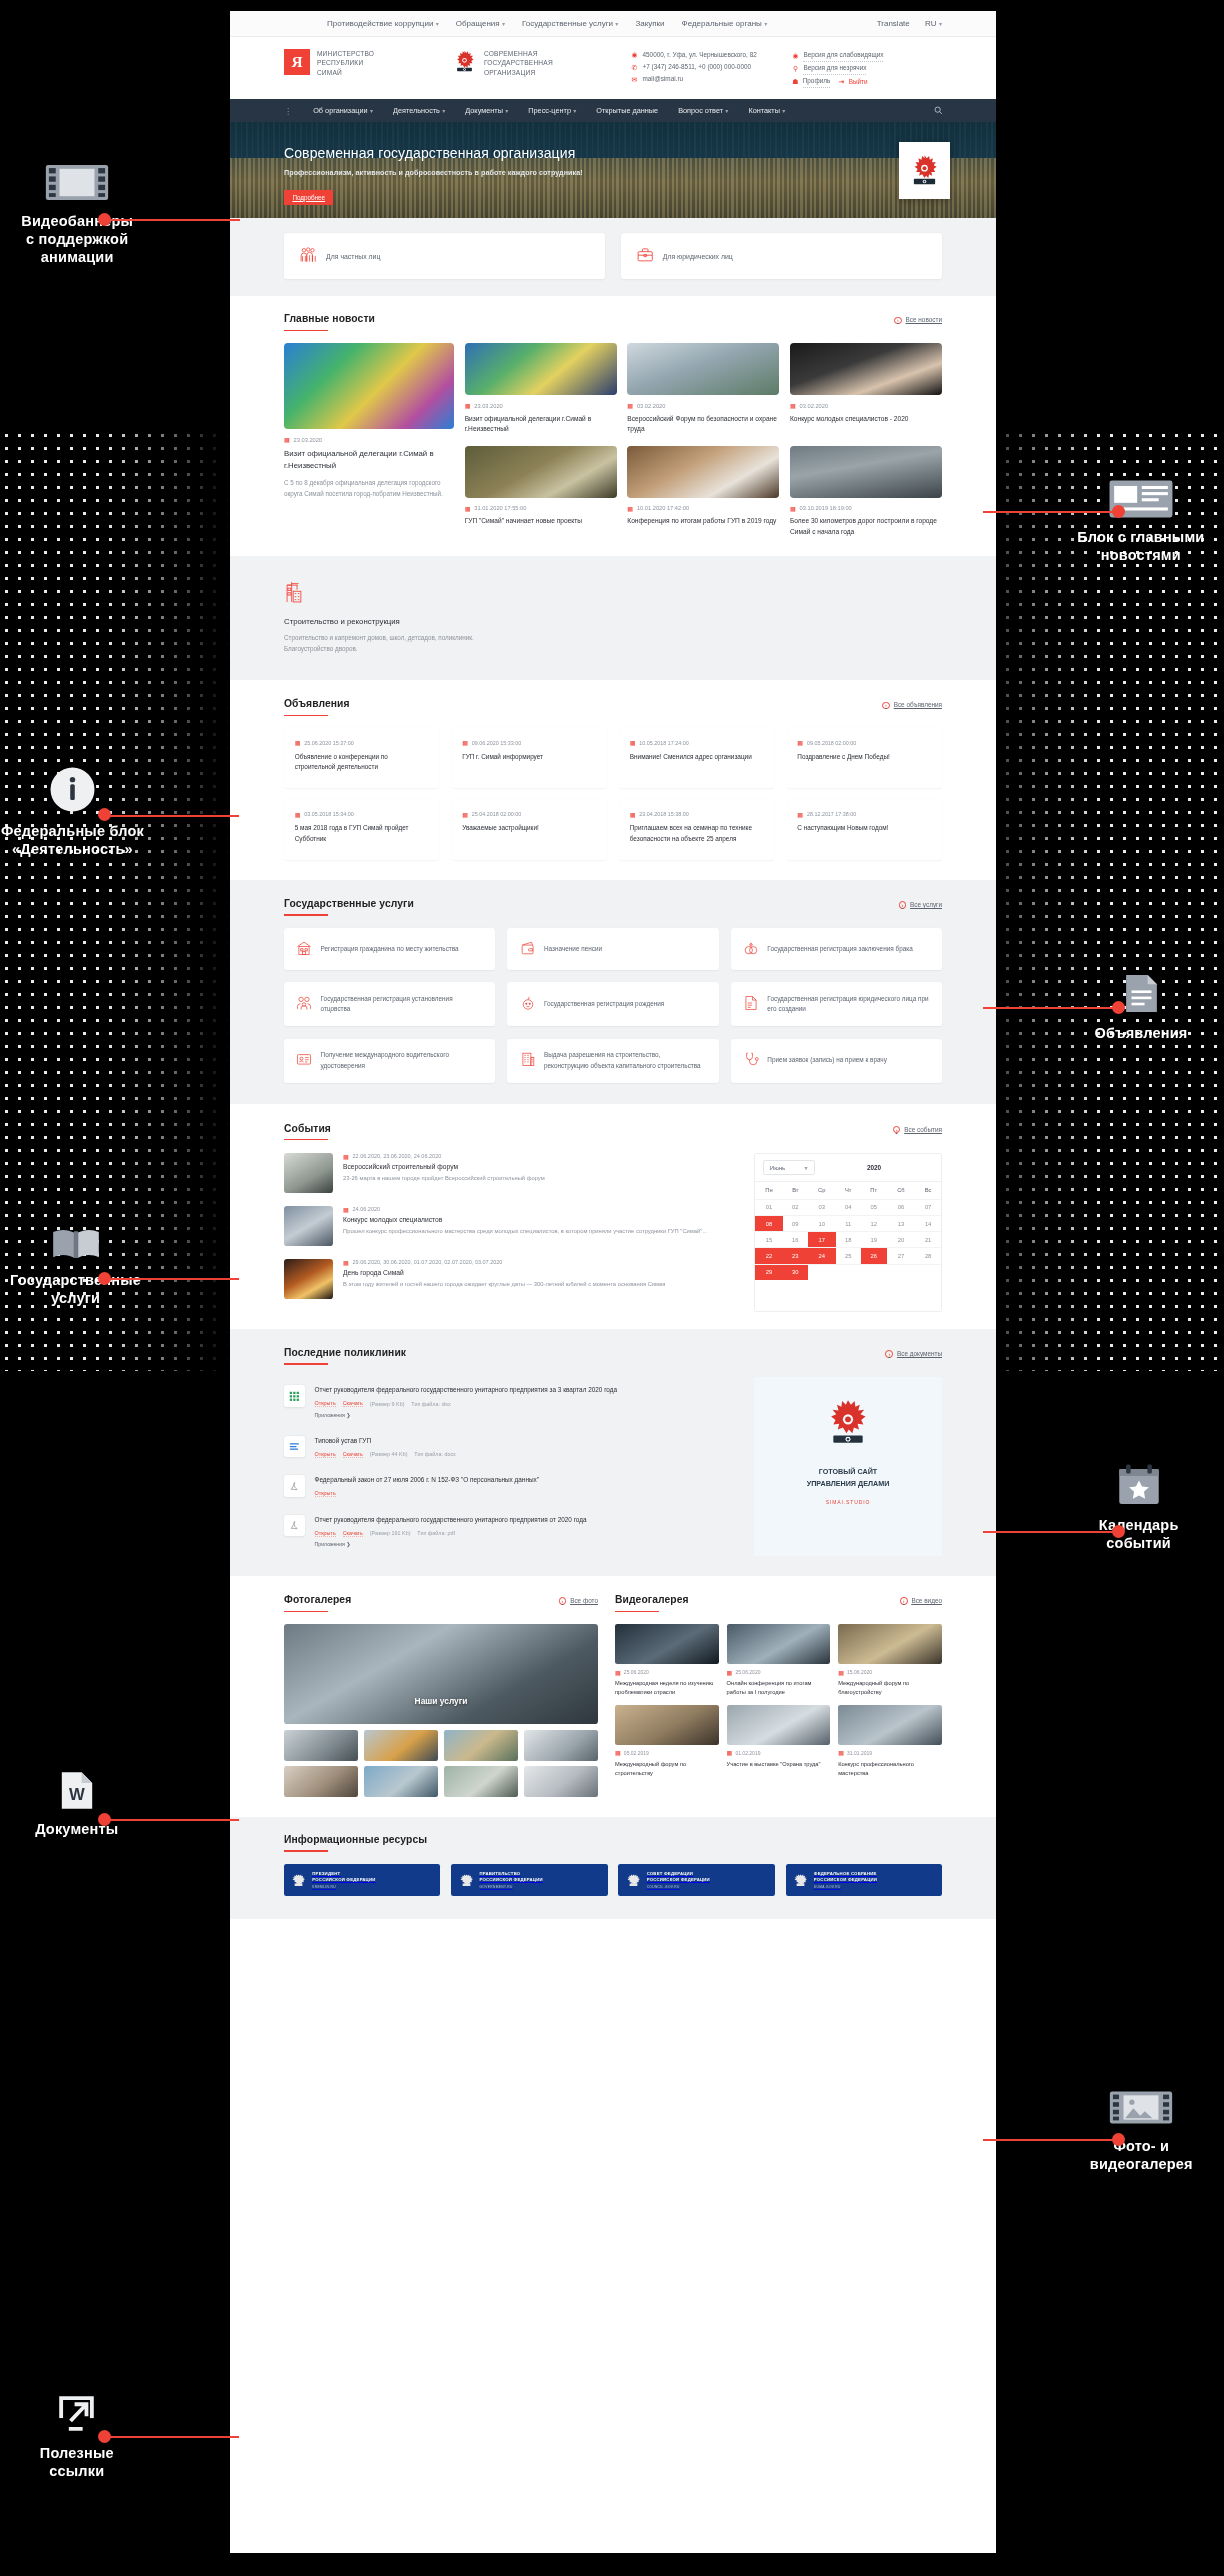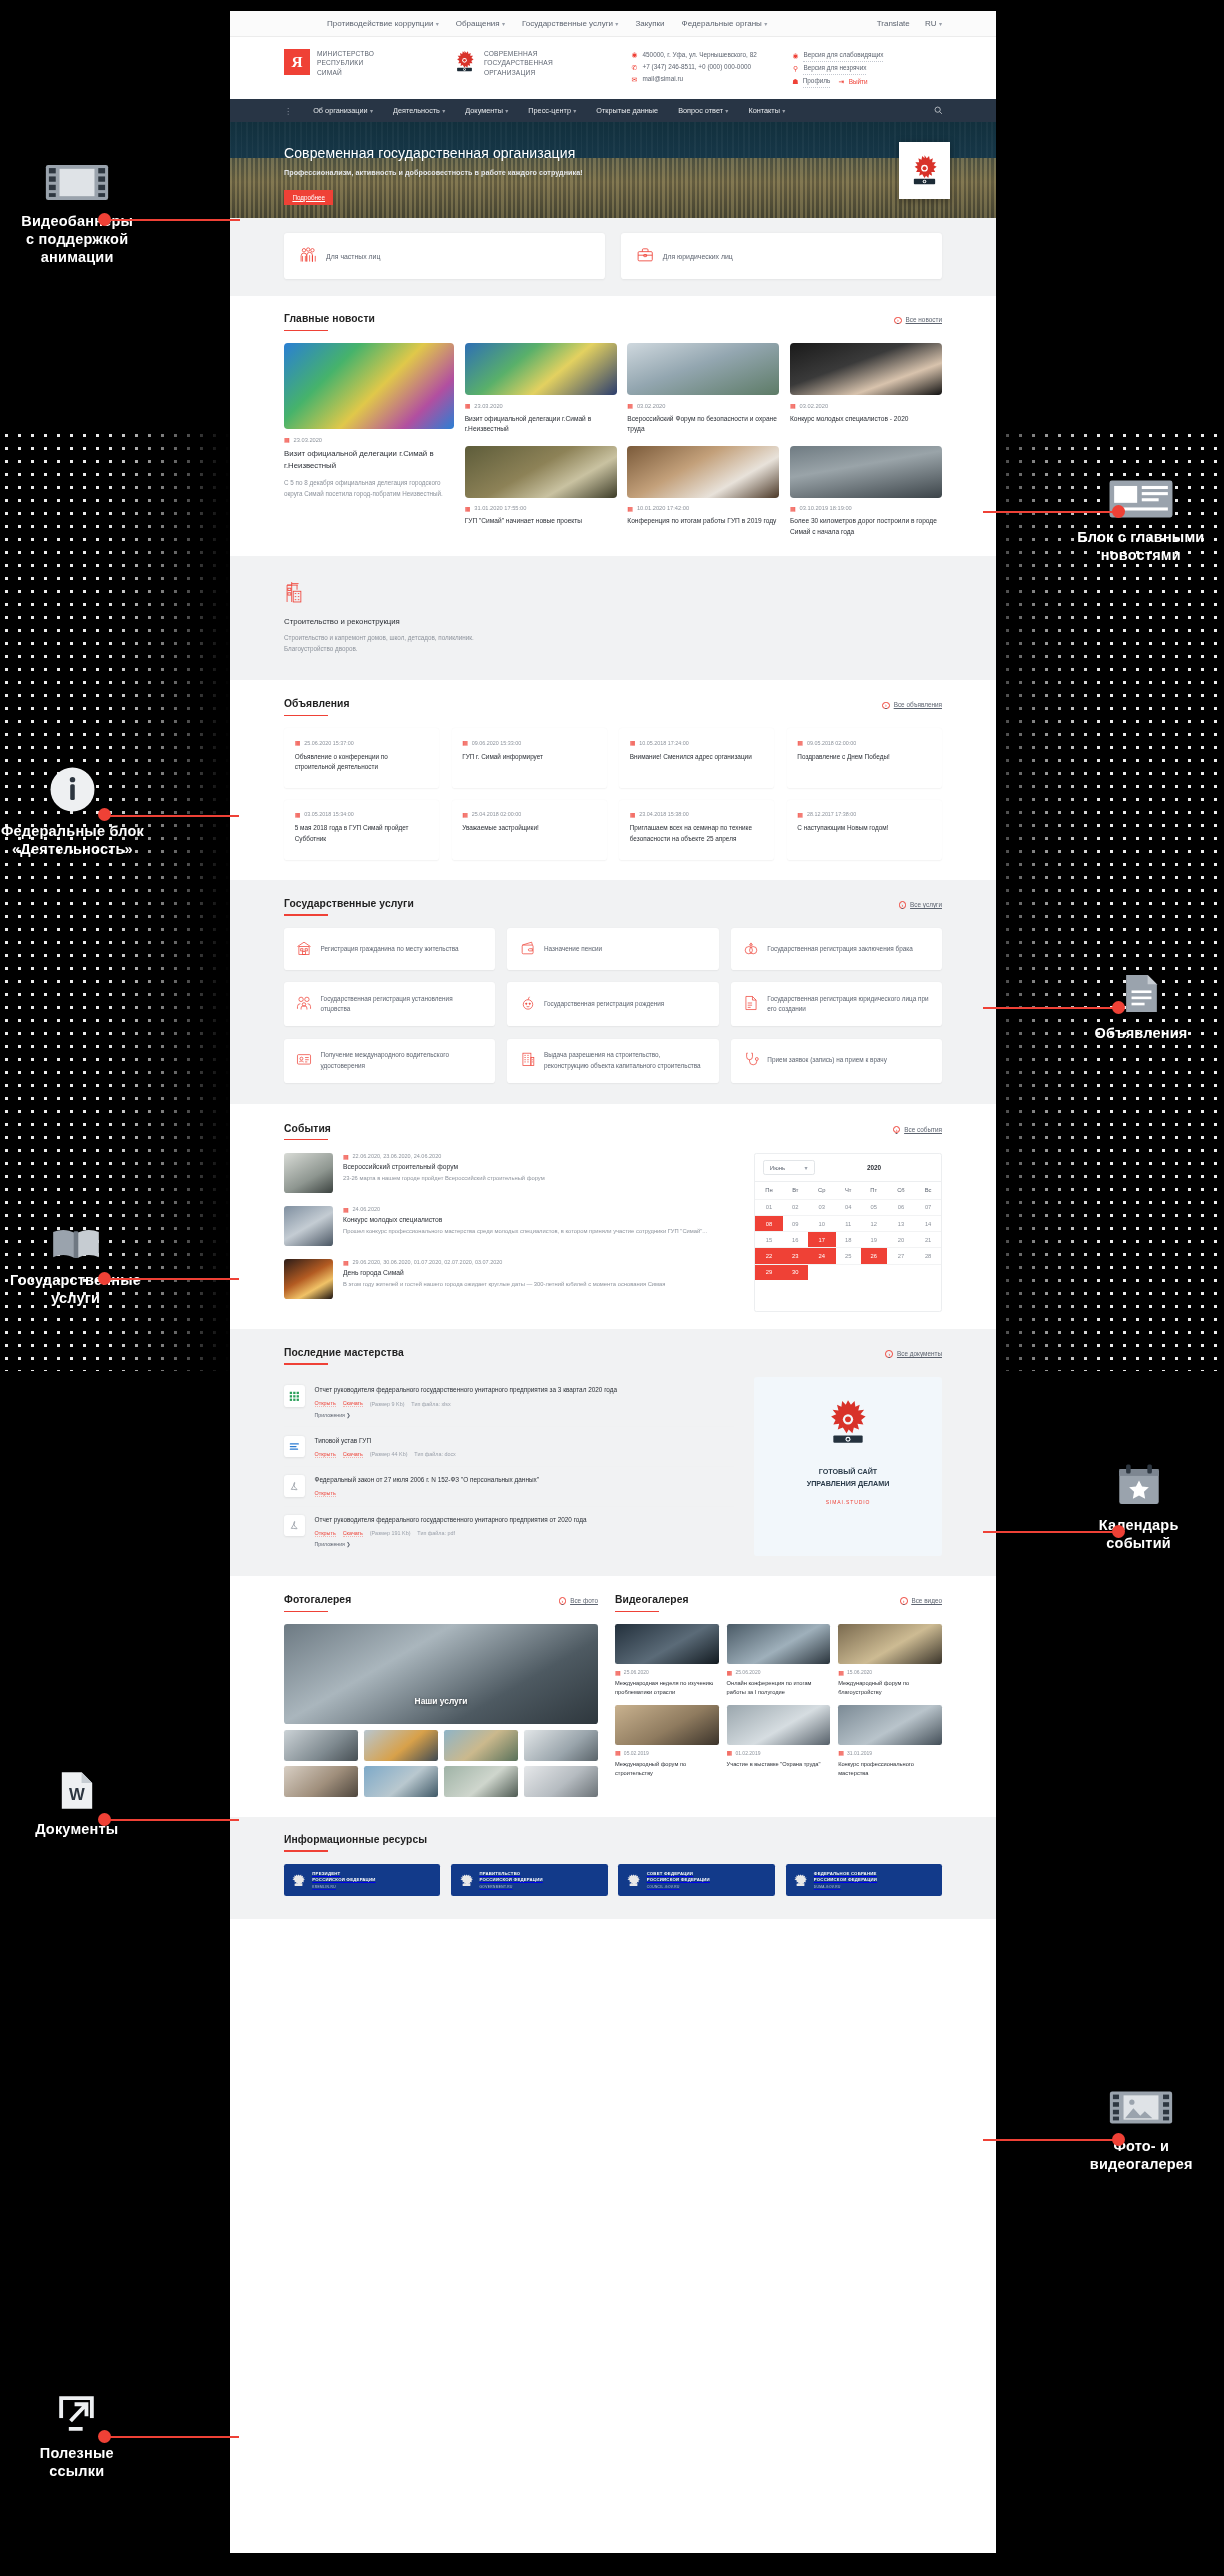--- a/index.html
+++ b/index.html
@@ -737,21 +737,21 @@
               </tbody>
           </table>
         </div>
       </div>
     </div>
   </div>
 
   <div class="sec grey" style="padding:18.4px 0 20px">
     <div class="wrap">
       <div class="sec-head">
-        <div class="sec-title">Последние мастерства</div>
+        <div class="sec-title">Последние поликлиник</div>
         <a class="sec-all" href="#">
           <span class="circ">›</span>
           <span class="t">Все документы</span>
         </a>
       </div>
       <div class="docs-wrap">
         <div class="docs">
           <div class="doc">
             <div class="fi">
                 <svg width="10.7" height="10.7" viewBox="0 0 14 14">

